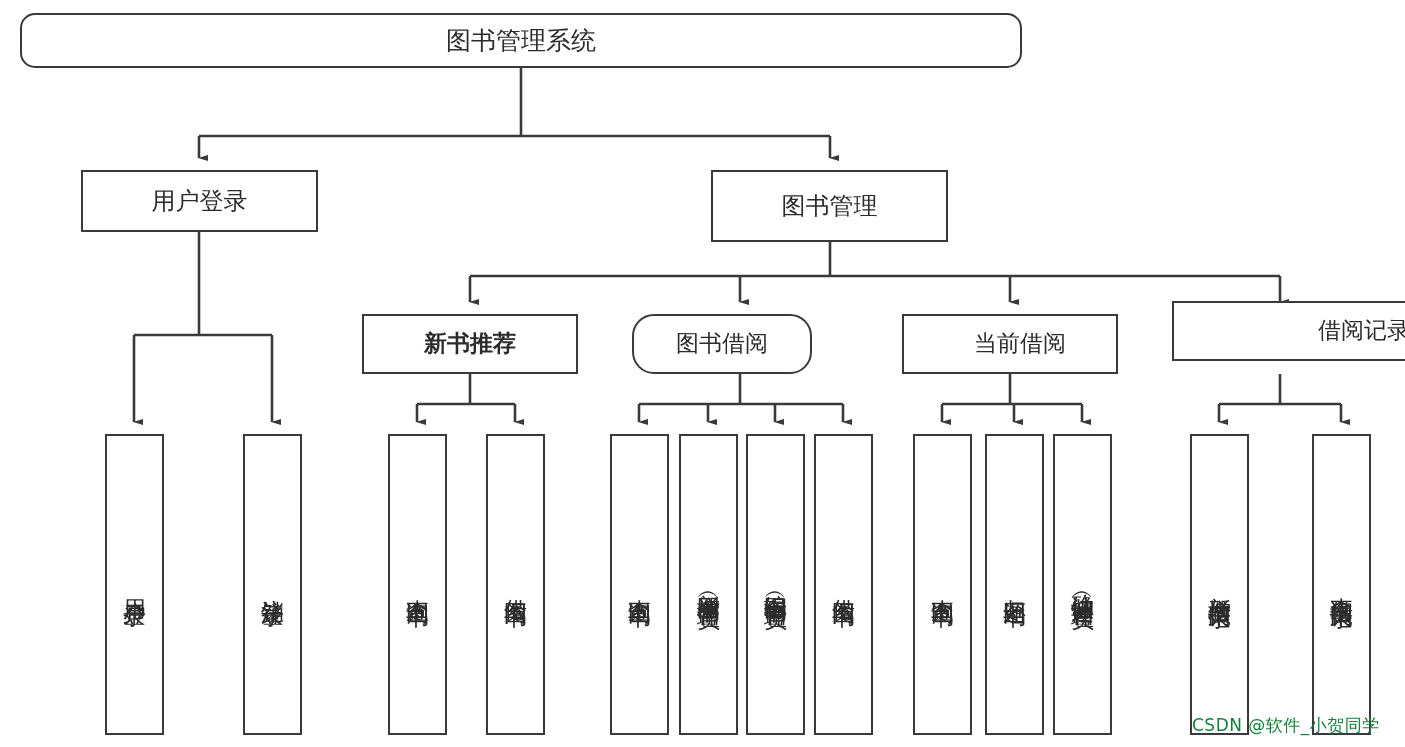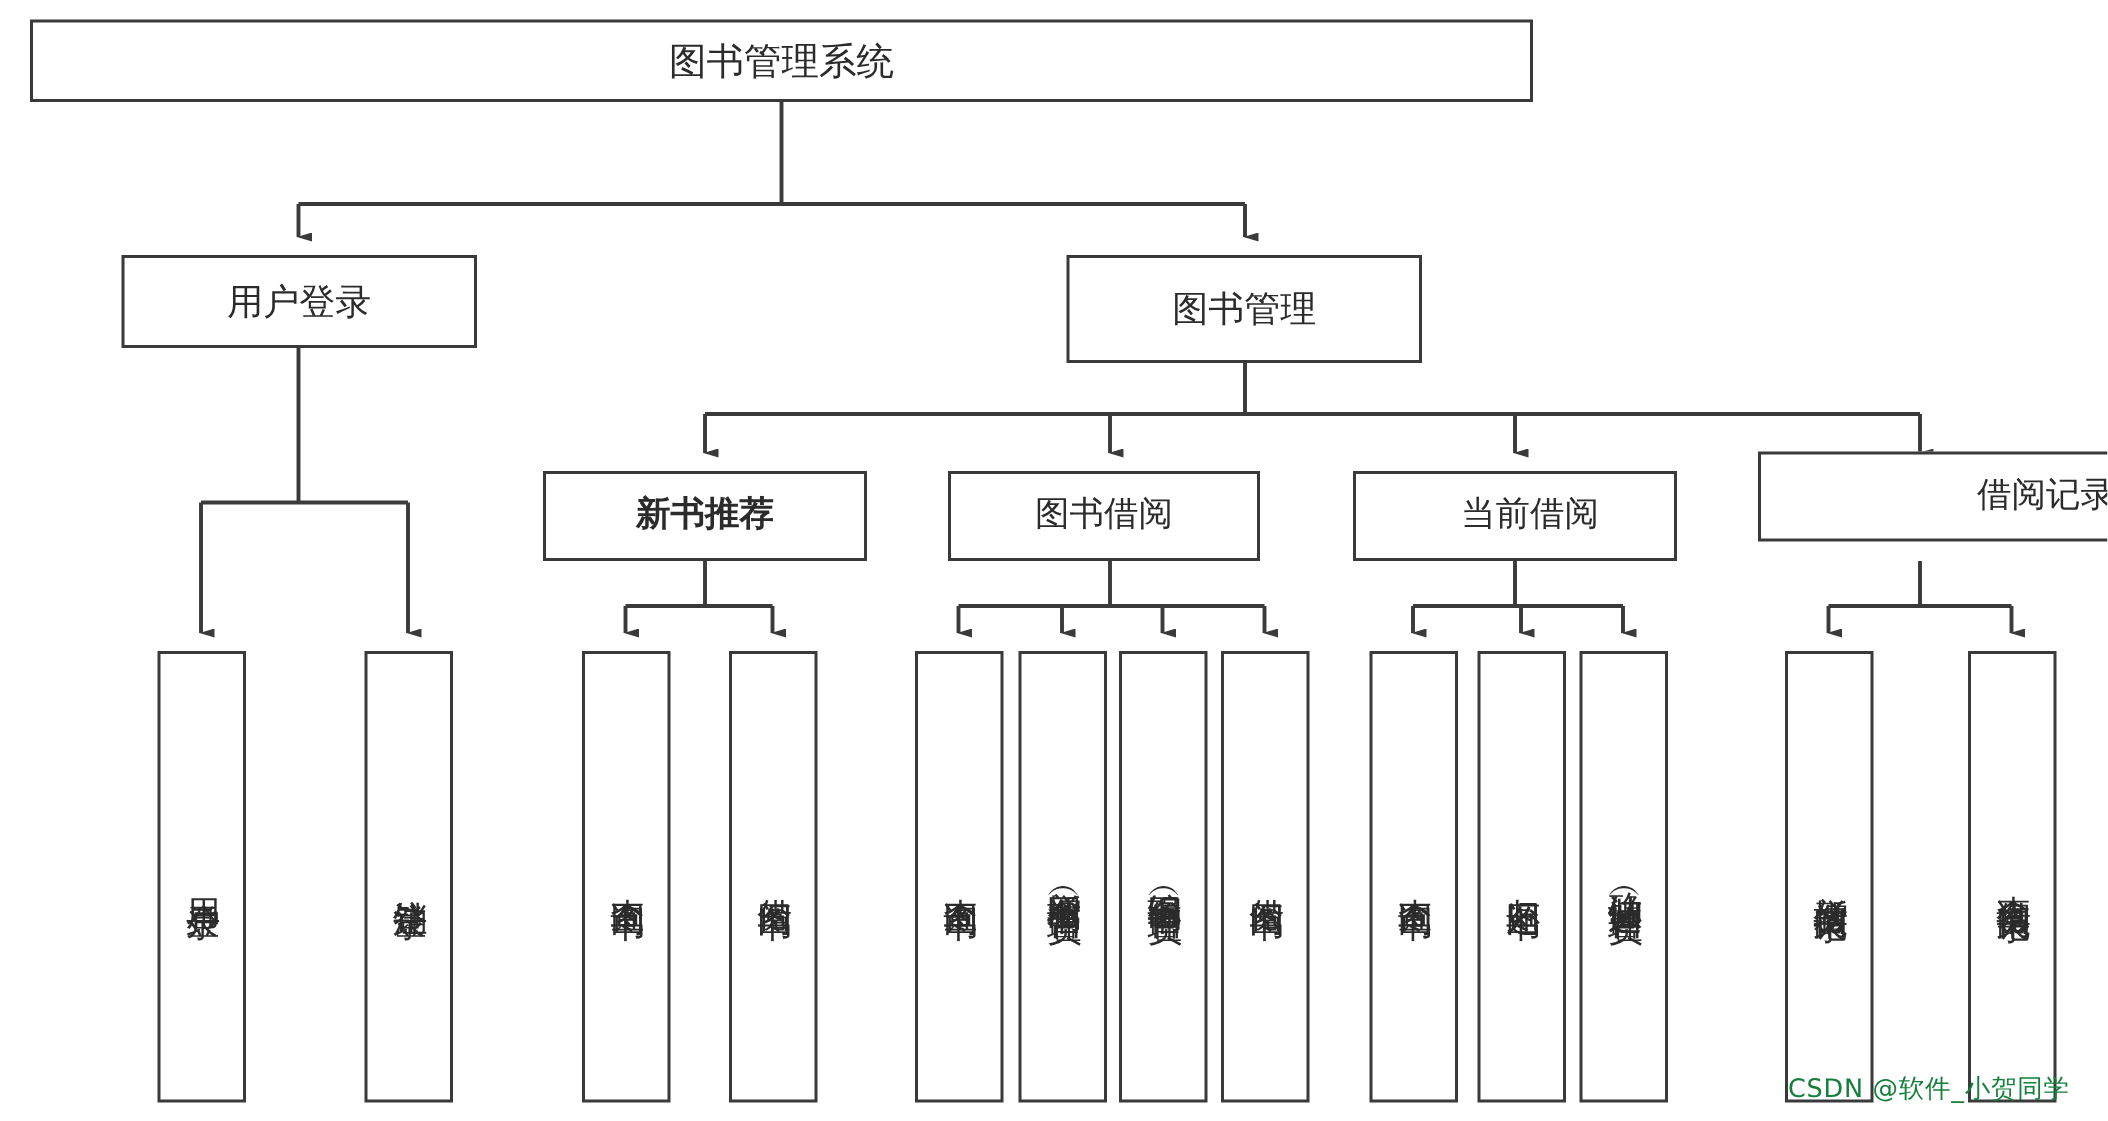--- a/index.html
+++ b/index.html
@@ -42,21 +42,21 @@
     white-space: nowrap;
   }
   .node.horiz .label {
     writing-mode: horizontal-tb;
   }
   .node.vert .label {
     writing-mode: vertical-rl;
     text-orientation: upright;
     letter-spacing: 2px;
   }
-  #root-node { font-size: 25px; }
+  #root-node { font-size: 25px; border-radius: 15px; }
   .lvl1 { font-size: 24px; }
   .lvl2 { font-size: 23px; }
   .leaf { font-size: 23px; }
   #watermark {
     position: absolute;
     color: #15803d;
     font-size: 17px;
     white-space: nowrap;
     letter-spacing: 0.5px;
   }
@@ -125,21 +125,21 @@
         <span class="label">用户登录</span>
       </div>
       <div class="node horiz lvl1" style="left: 711px; top: 170px; width: 237px; height: 72px;">
         <span class="label">图书管理</span>
       </div>
     </div>
   <div id="level2-layer">
       <div class="node horiz lvl2" style="left: 362px; top: 314px; width: 216px; height: 60px; font-weight: bold;">
         <span class="label">新书推荐</span>
       </div>
-      <div class="node horiz lvl2" style="left: 632px; top: 314px; width: 208px; height: 60px;">
+      <div class="node horiz lvl2" style="left: 632px; top: 314px; width: 180px; height: 60px; border-radius: 22px;">
         <span class="label">图书借阅</span>
       </div>
       <div class="node horiz lvl2" style="left: 902px; top: 314px; width: 216px; height: 60px; padding-left: 20px;">
         <span class="label">当前借阅</span>
       </div>
       <div class="node horiz lvl2" style="left: 1172px; top: 301px; width: 240px; height: 60px; justify-content: flex-end;">
         <span class="label">借阅记录</span>
       </div>
     </div>
   <div id="leaf-layer">

